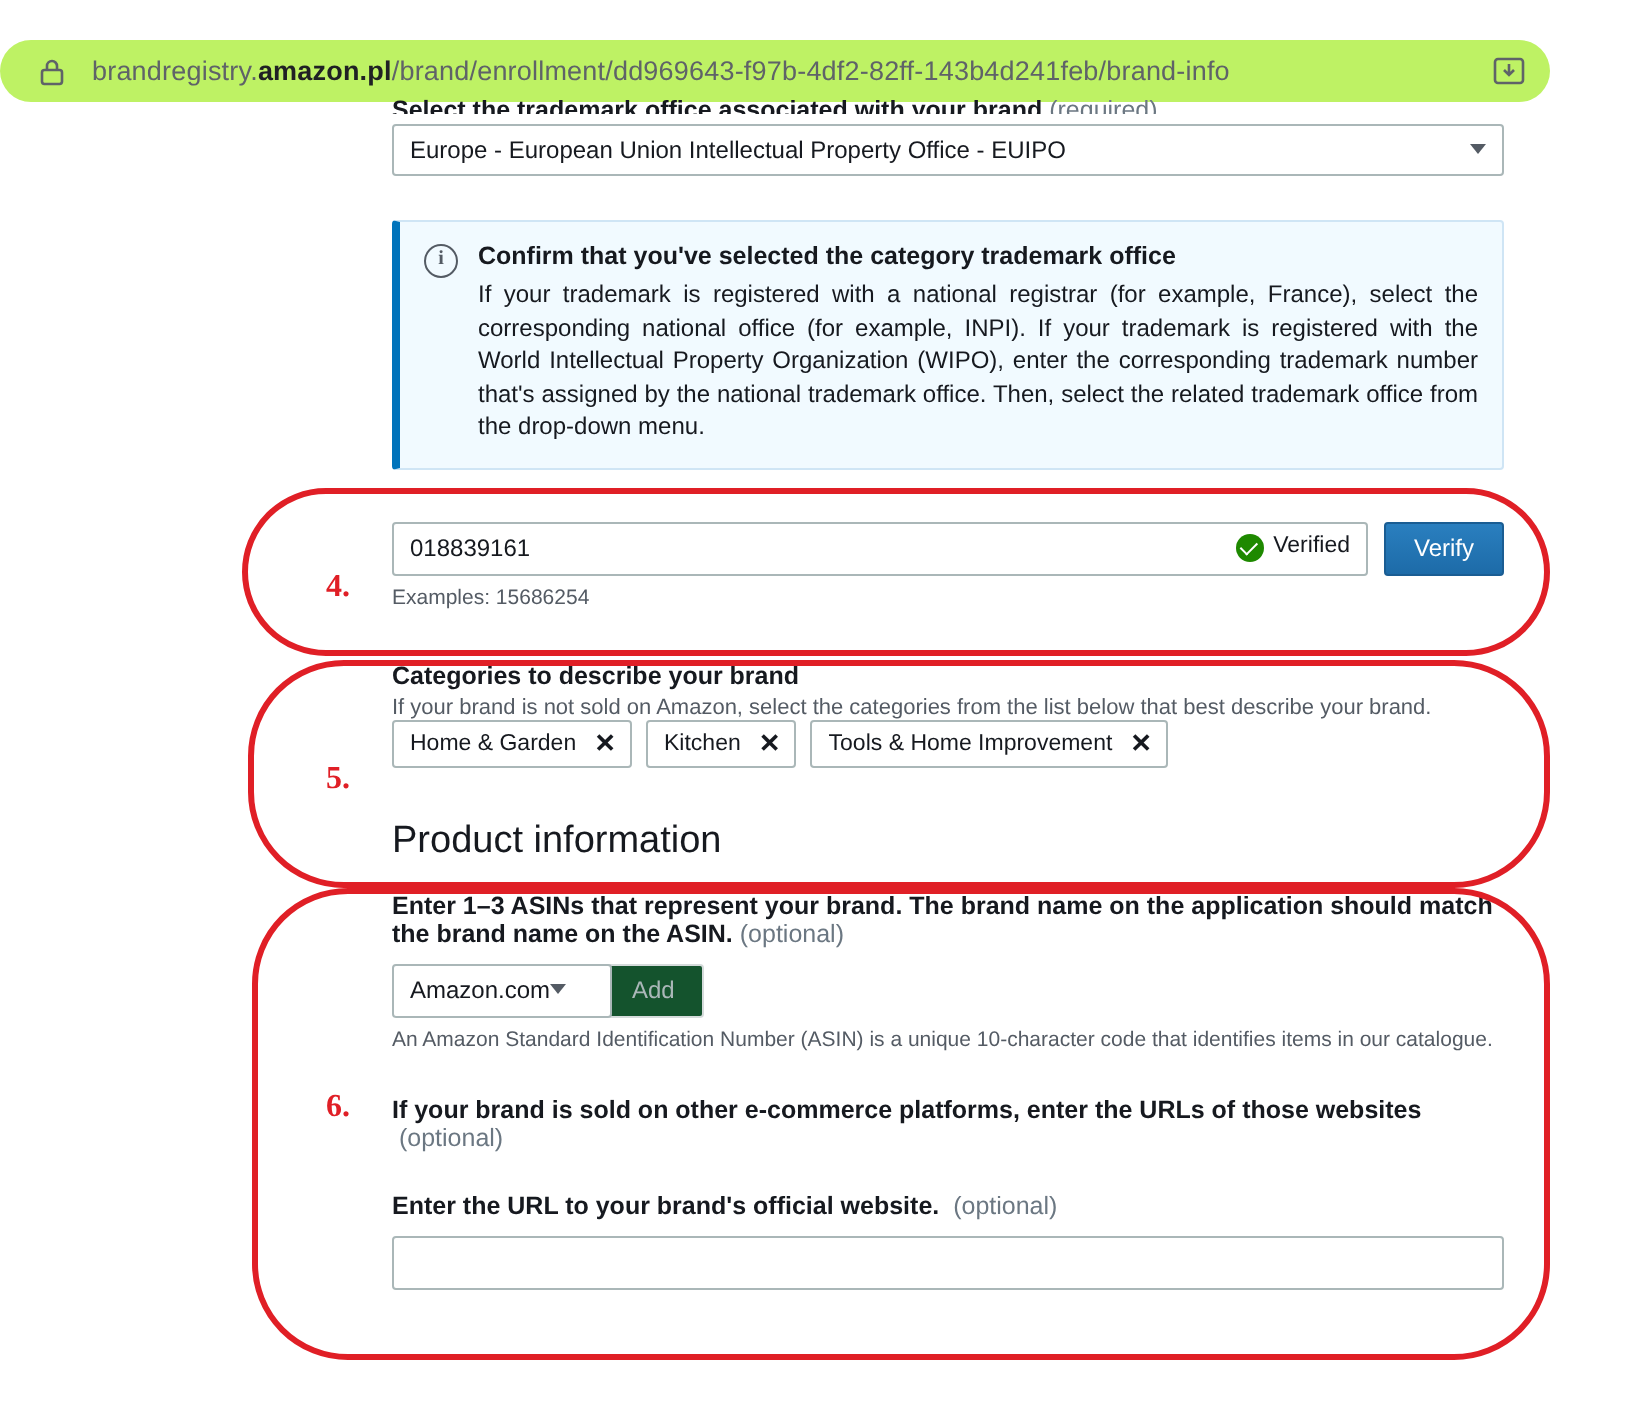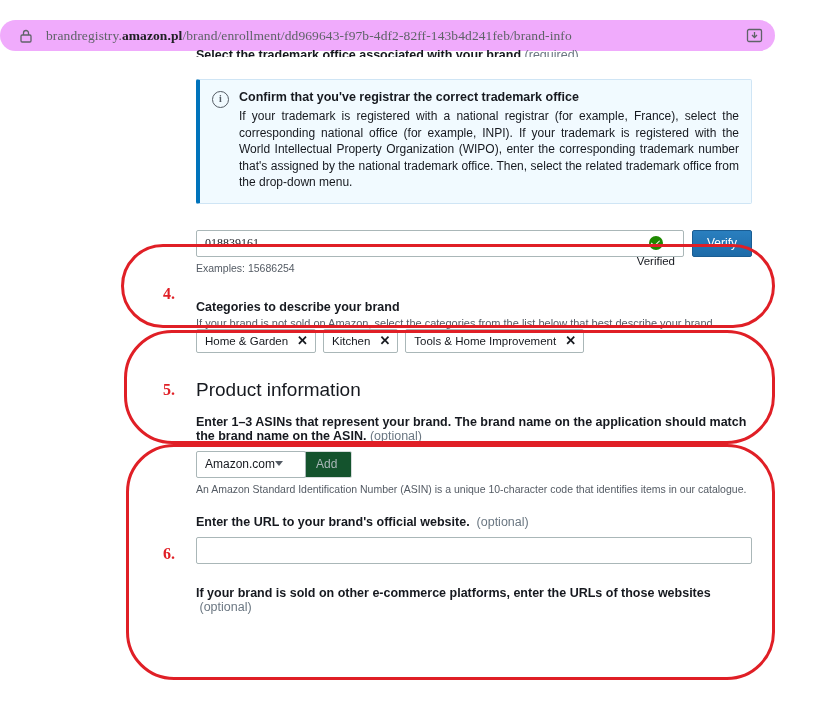--- a/index.html
+++ b/index.html
@@ -16,27 +16,26 @@
     background: #ffffff;
   }
 
   
   .urlbar {
     position: absolute;
     left: 0;
     top: 20px;
     width: 775px;
     height: 31px;
-    background: #f0abfc;
+    background: #bef264;
     border-radius: 16px;
     display: flex;
     align-items: center;
     padding: 0 10px;
     box-sizing: border-box;
-    font-family: Liberation Serif, serif;
   }
   .lock-icon {
     width: 16px; height: 16px;
     margin-left: 8px;
     margin-right: 12px;
     flex: 0 0 auto;
   }
   .url-text {
     font-size: 13.5px;
     color: #5f6368;
@@ -166,33 +165,31 @@
     flex: 1 1 auto;
   }
   .filing-input input {
     width: 100%;
     box-sizing: border-box;
     height: 27px;
     border: 1px solid #aab7b8;
     border-radius: 2px;
     font-size: 12px;
     padding: 0 94px 0 8px;
-    font-family: Liberation Serif, serif;
+    font-family: Liberation Sans, sans-serif;
     color: #16191f;
   }
   .verified {
     position: absolute;
     right: 9px;
     top: 6px;
     display: flex;
-    align-items: center;
     gap: 5px;
     font-size: 11.5px;
     color: #16191f;
-    flex-direction: column;
   }
   .check-circle {
     width: 14px; height: 14px;
     border-radius: 50%;
     background: #1e8900;
     position: relative;
   }
   .check-circle::after {
     content: "";
     position: absolute;
@@ -313,25 +310,31 @@
       <svg width="17" height="17" viewBox="0 0 17 17">
         <rect x="1.5" y="2.5" width="14" height="12" rx="1.5" fill="none" stroke="#5f6368" stroke-width="1.3"></rect>
         <path d="M8.5 5 V10 M6 8 l2.5 2.5 L11 8" fill="none" stroke="#5f6368" stroke-width="1.3"></path>
       </svg>
     </span>
   </div>
 
   <div class="form">
 
     <div class="trunc-label"><span>Select the trademark office associated with your brand</span> <span class="opt">(required)</span></div>
+    <div class="selwrap">
+      <select class="combo">
+        <option>Europe - European Union Intellectual Property Office - EUIPO</option>
+      </select>
+      <span class="chev"></span>
+    </div>
 
     <div class="alert">
       <div class="i-icon">i</div>
       <div>
-        <h4>Confirm that you've registrar the correct trademark office</h4>
+        <h4>Confirm that you've selected the category trademark office</h4>
         <p>If your trademark is registered with a national registrar (for example, France), select the corresponding national office (for example, INPI). If your trademark is registered with the World Intellectual Property Organization (WIPO), enter the corresponding trademark number that's assigned by the national trademark office. Then, select the related trademark office from the drop-down menu.</p>
       </div>
     </div>
 
     <div class="section">
       <div class="filing-row">
         <div class="filing-input">
           <input type="text" value="018839161" style="">
           <span class="verified">
             <span class="check-circle"></span>
@@ -371,32 +374,32 @@
           <select class="combo">
             <option>Amazon.com</option>
           </select>
           <span class="chev"></span>
         </div>
         <button class="btn-add">Add</button>
       </div>
       <div class="hint">An Amazon Standard Identification Number (ASIN) is a unique 10-character code that identifies items in our catalogue.</div>
     </div>
 
+    <div class="section" style="margin-top:22px;">
+      <div class="field-label"><span>If your brand is sold on other e-commerce platforms, enter the URLs of those websites</span> &nbsp;<span class="opt">(optional)</span></div>
+
+    </div>
+
     <div class="section" style="margin-top:20px;">
       <div class="field-label"><span>Enter the URL to your brand's official website.</span> &nbsp;<span class="opt">(optional)</span></div>
       <div class="url-field">
         <input class="txt" type="text" value="" style="">
       </div>
     </div>
 
-    <div class="section" style="margin-top:22px;">
-      <div class="field-label"><span>If your brand is sold on other e-commerce platforms, enter the URLs of those websites</span> &nbsp;<span class="opt">(optional)</span></div>
-
-    </div>
-
   </div>
 
   <div class="oval" style="left:121px; top:244px; width:648px; height:78px;"></div>
   <div class="step-num" style="left:163px; top:285px;">4.</div>
 
   <div class="oval" style="left:124px; top:330px; width:645px; height:108px;"></div>
   <div class="step-num" style="left:163px; top:381px;">5.</div>
 
   <div class="oval" style="left:126px; top:444px; width:643px; height:230px;"></div>
   <div class="step-num" style="left:163px; top:545px;">6.</div>

